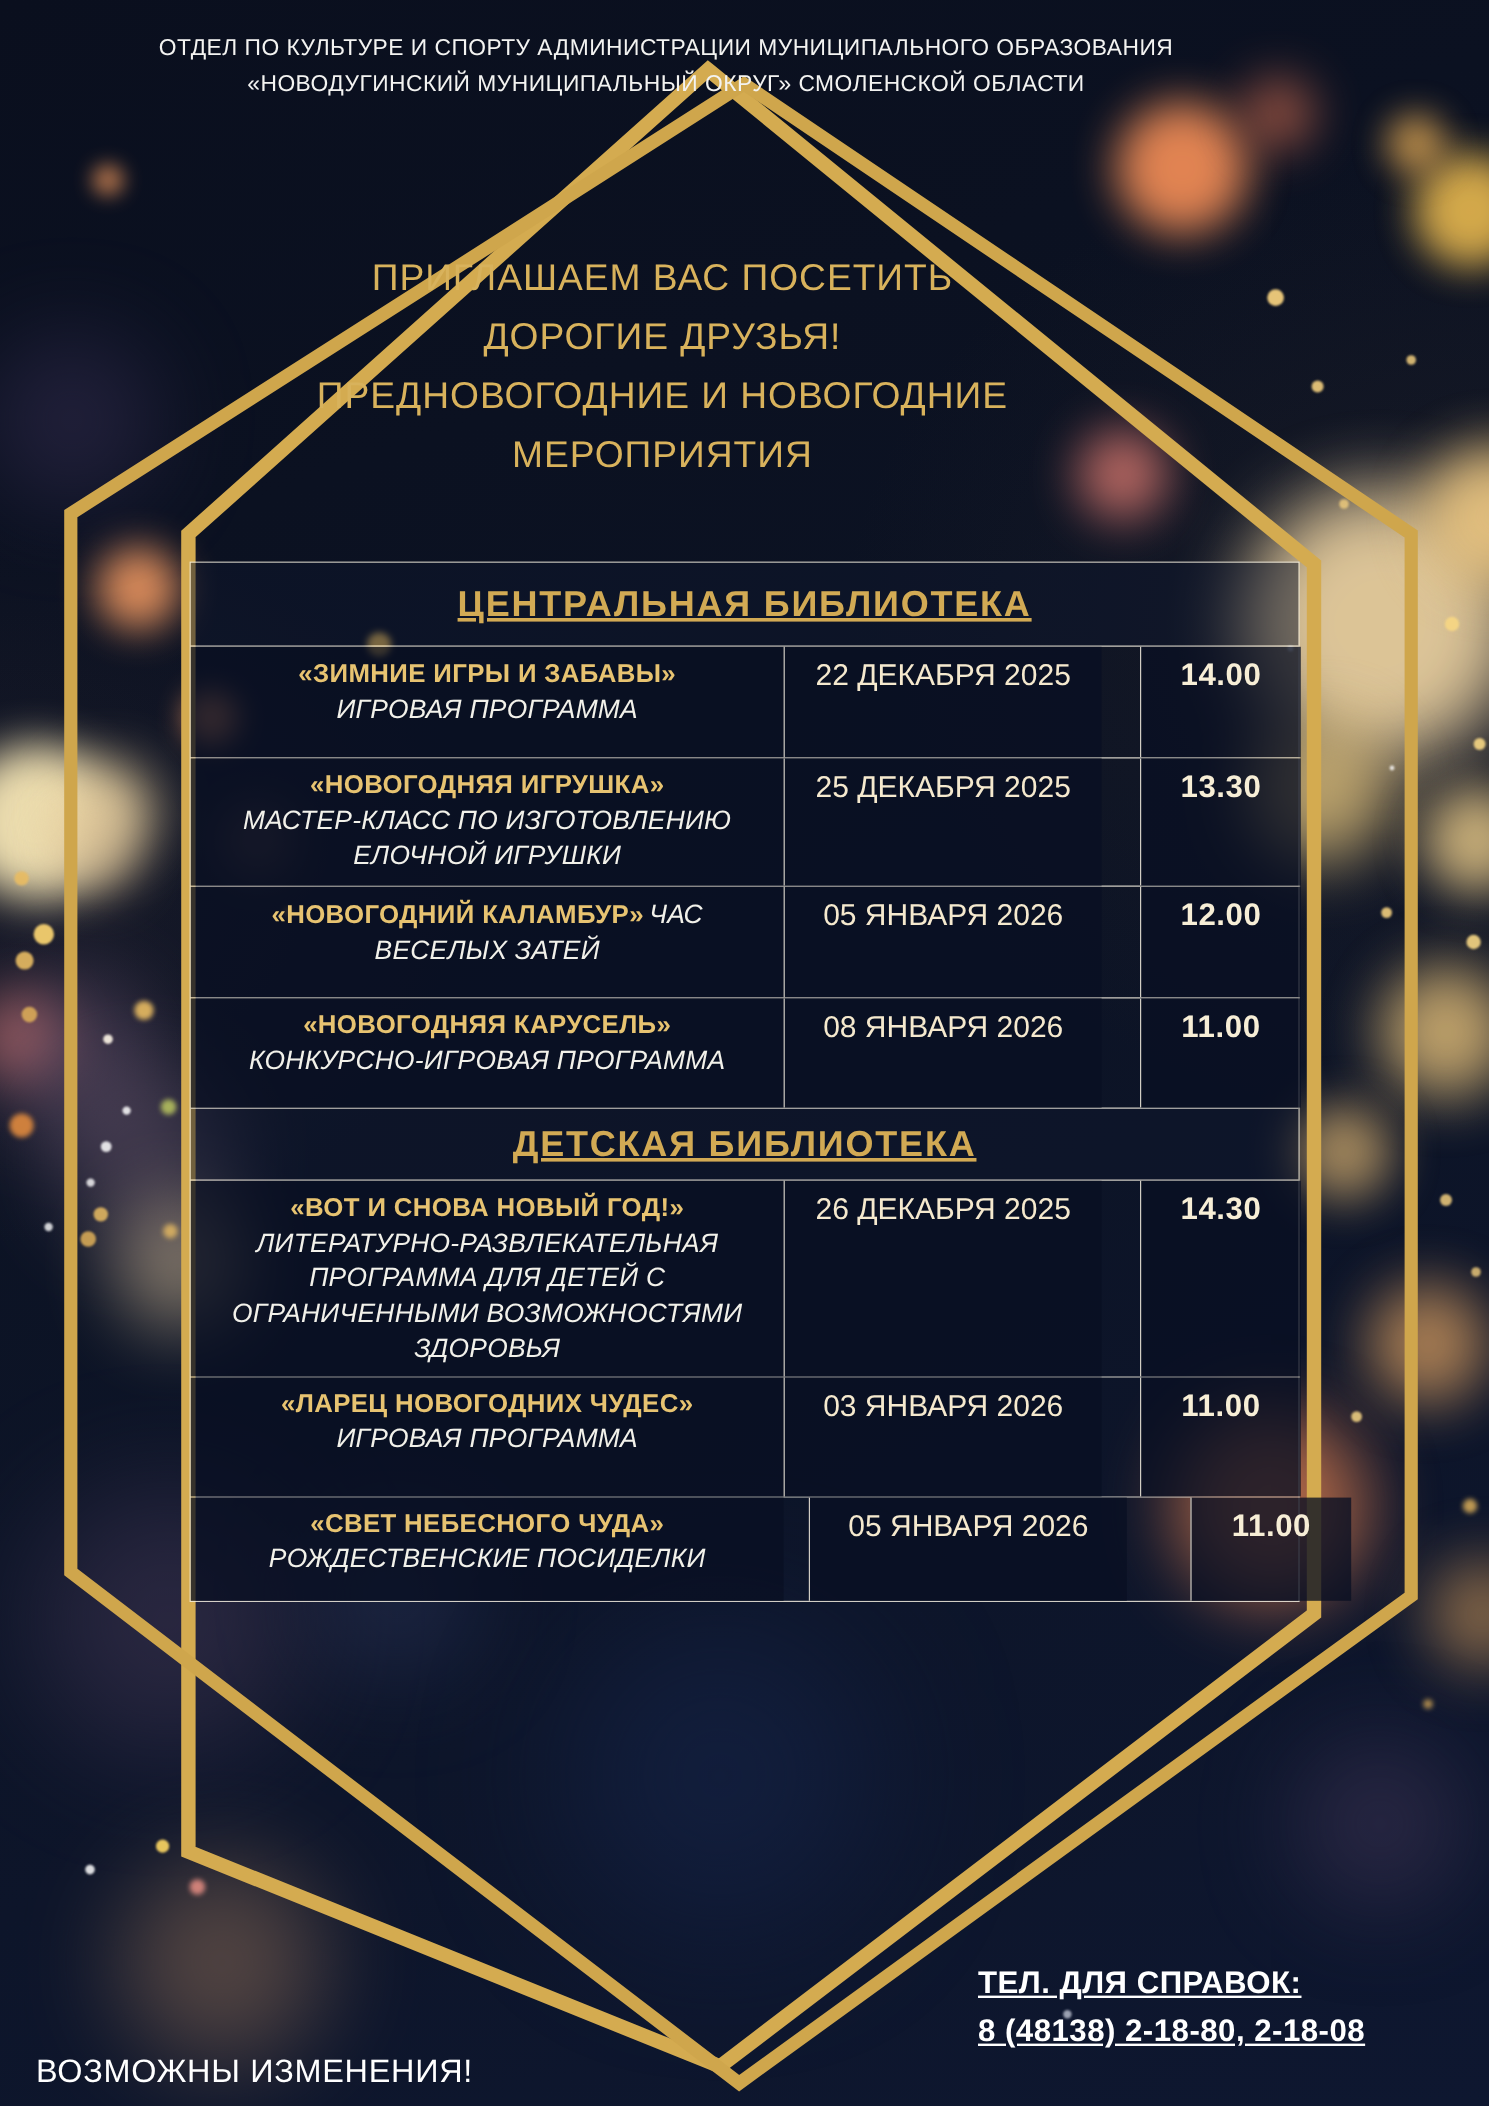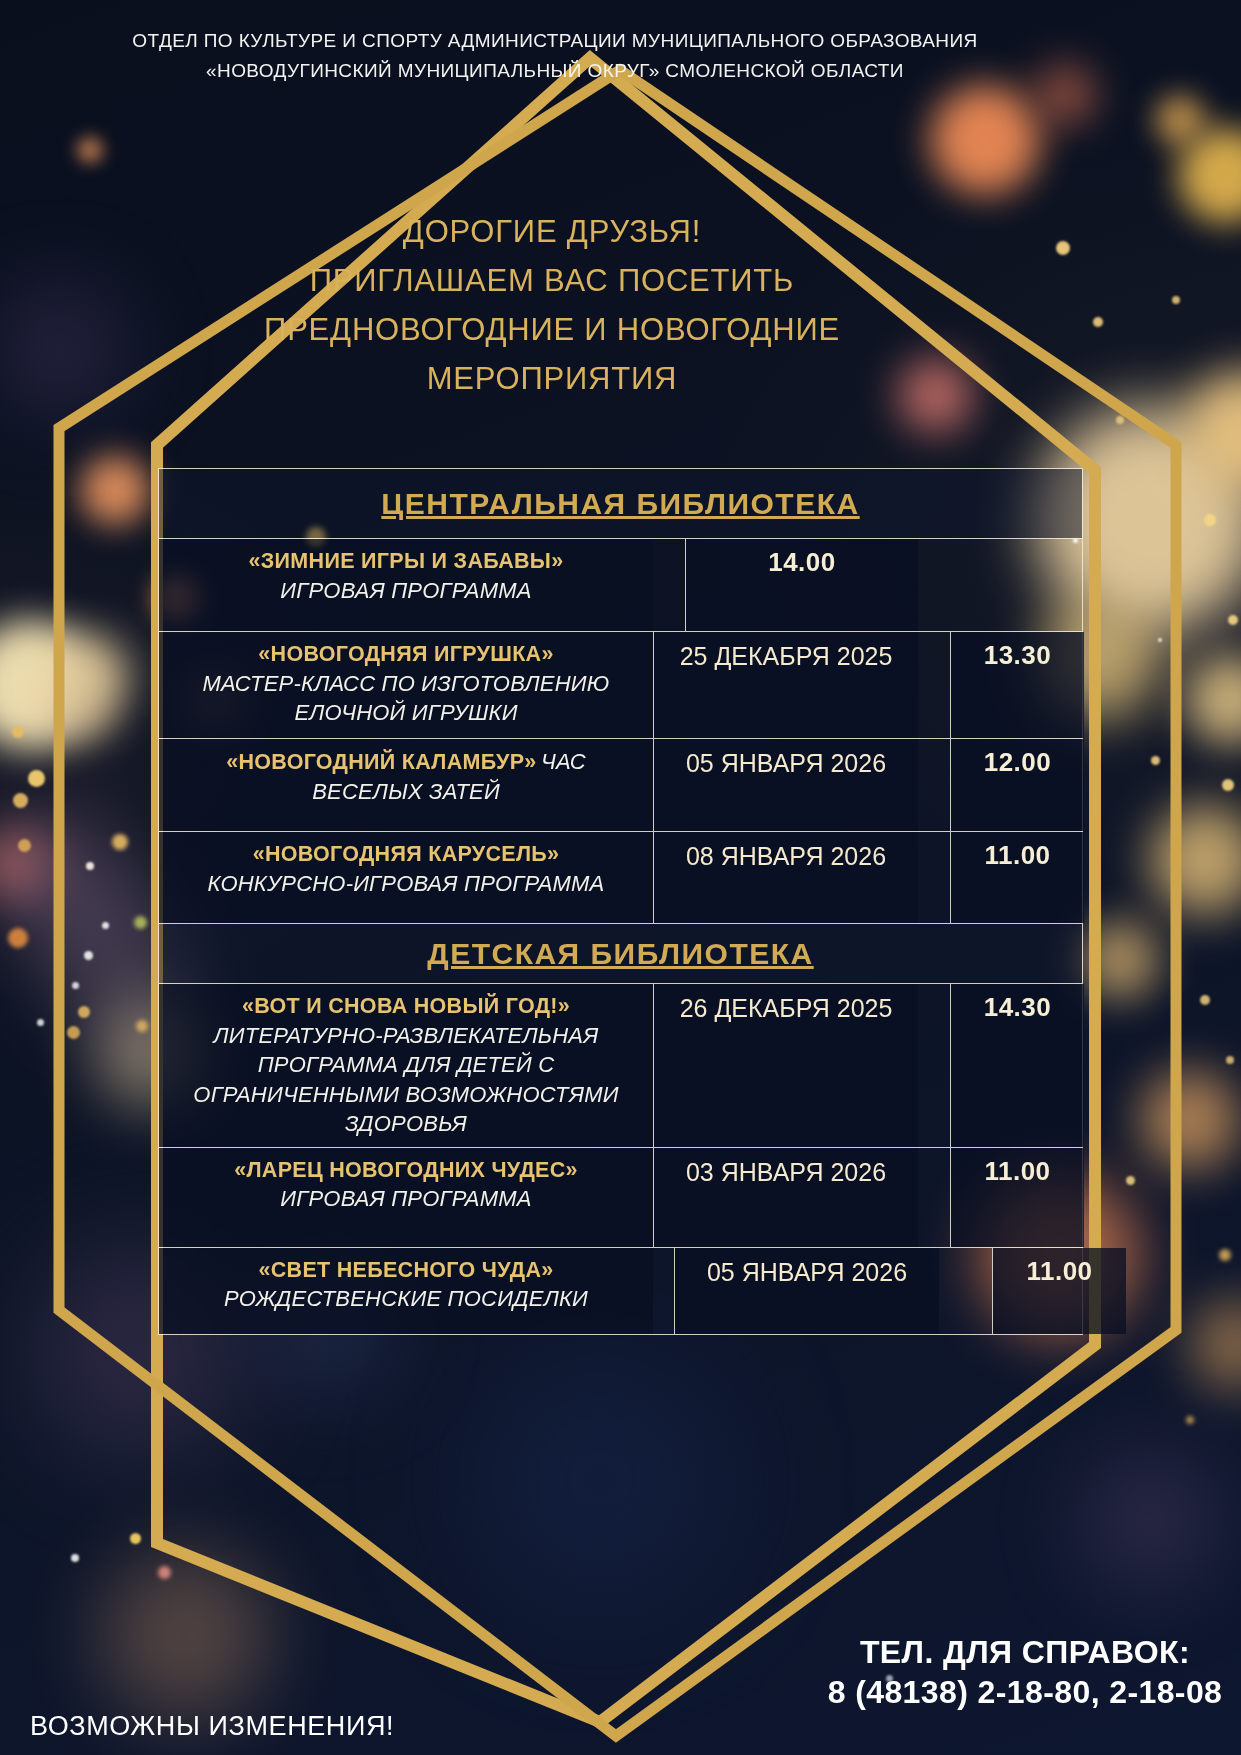--- a/index.html
+++ b/index.html
@@ -57,22 +57,22 @@
   .ev.inline .ev-title{display:inline;}
   .ev-desc{color:#F2F1EA;font-size:22px;letter-spacing:0.2px;font-style:italic;}
   .c-date{color:var(--cream);font-size:25px;line-height:1.3;text-align:center;}
   .c-date span{display:inline-block;max-width:214px;}
   .c-time{color:#F7EED6;font-size:26px;font-weight:700;letter-spacing:0.5px;margin-left:32px;}
   .notice{
     position:absolute;left:30px;top:1704px;z-index:3;
     color:#FFFFFF;font-size:27px;font-weight:400;line-height:44px;letter-spacing:0.6px;
   }
   .phones{
-    position:absolute;right:6px;top:1632px;width:420px;z-index:3;text-align:center;
-    color:#FFFFFF;font-size:32px;font-weight:700;line-height:40px;letter-spacing:0.4px;
+    position:absolute;right:6px;top:1632px;width:420px;z-index:3;
+    color:#FFFFFF;font-size:26px;font-weight:700;line-height:40px;letter-spacing:0.4px;text-decoration:underline;
   }
 </style>
 </head>
 <body>
 
 <div class="poster">
   <div class="bokeh" id="bokeh">
       <div class="b" style="left: 930px; top: 85px; width: 110px; height: 110px; background: rgb(237, 138, 85); filter: blur(18px); opacity: 0.95;"></div>
       <div class="b" style="left: 1035px; top: 65px; width: 60px; height: 60px; background: rgb(201, 106, 78); filter: blur(20px); opacity: 0.7;"></div>
       <div class="b" style="left: 1177.5px; top: 127.5px; width: 95px; height: 95px; background: rgb(233, 185, 79); filter: blur(16px); opacity: 0.9;"></div>
@@ -147,31 +147,34 @@
     <polygon class="hexA" points="590,58 1095,470 1095,1345 600,1722 157,1543 157,445"></polygon>
     <polygon class="hexB" points="620,70 1176,445 1176,1330 616,1736 59,1310 59,428"></polygon>
   </svg>
 
   <header class="org">
     <div>ОТДЕЛ ПО КУЛЬТУРЕ И СПОРТУ АДМИНИСТРАЦИИ МУНИЦИПАЛЬНОГО ОБРАЗОВАНИЯ</div>
     <div>«НОВОДУГИНСКИЙ МУНИЦИПАЛЬНЫЙ ОКРУГ» СМОЛЕНСКОЙ ОБЛАСТИ</div>
   </header>
 
   <div class="invitation">
+    <div>ПРИГЛАШАЕМ ВАС ПОСЕТИТЬ</div>
     <div>ДОРОГИЕ ДРУЗЬЯ!</div>
-    <div>ПРИГЛАШАЕМ ВАС ПОСЕТИТЬ</div>
     <div>ПРЕДНОВОГОДНИЕ И НОВОГОДНИЕ</div>
     <div>МЕРОПРИЯТИЯ</div>
   </div>
 
   <div class="schedule" id="schedule">
       <div class="band sec-header" style="min-height: 69px;">ЦЕНТРАЛЬНАЯ БИБЛИОТЕКА</div>
       <div class="band row" style="min-height: 93px;">
         <div class="c">
           <p class="ev"><span class="ev-title">«ЗИМНИЕ ИГРЫ И ЗАБАВЫ»</span><span class="ev-desc">ИГРОВАЯ ПРОГРАММА</span></p>
+        </div>
+        <div class="c c-date">
+          <span>22 ДЕКАБРЯ 2025</span>
         </div>
         <div class="c c-time">
           <span>14.00</span>
         </div>
       </div>
       <div class="band row" style="min-height: 107px;">
         <div class="c">
           <p class="ev"><span class="ev-title">«НОВОГОДНЯЯ ИГРУШКА»</span><span class="ev-desc">МАСТЕР-КЛАСС ПО ИЗГОТОВЛЕНИЮ ЕЛОЧНОЙ ИГРУШКИ</span></p>
         </div>
         <div class="c c-date">

